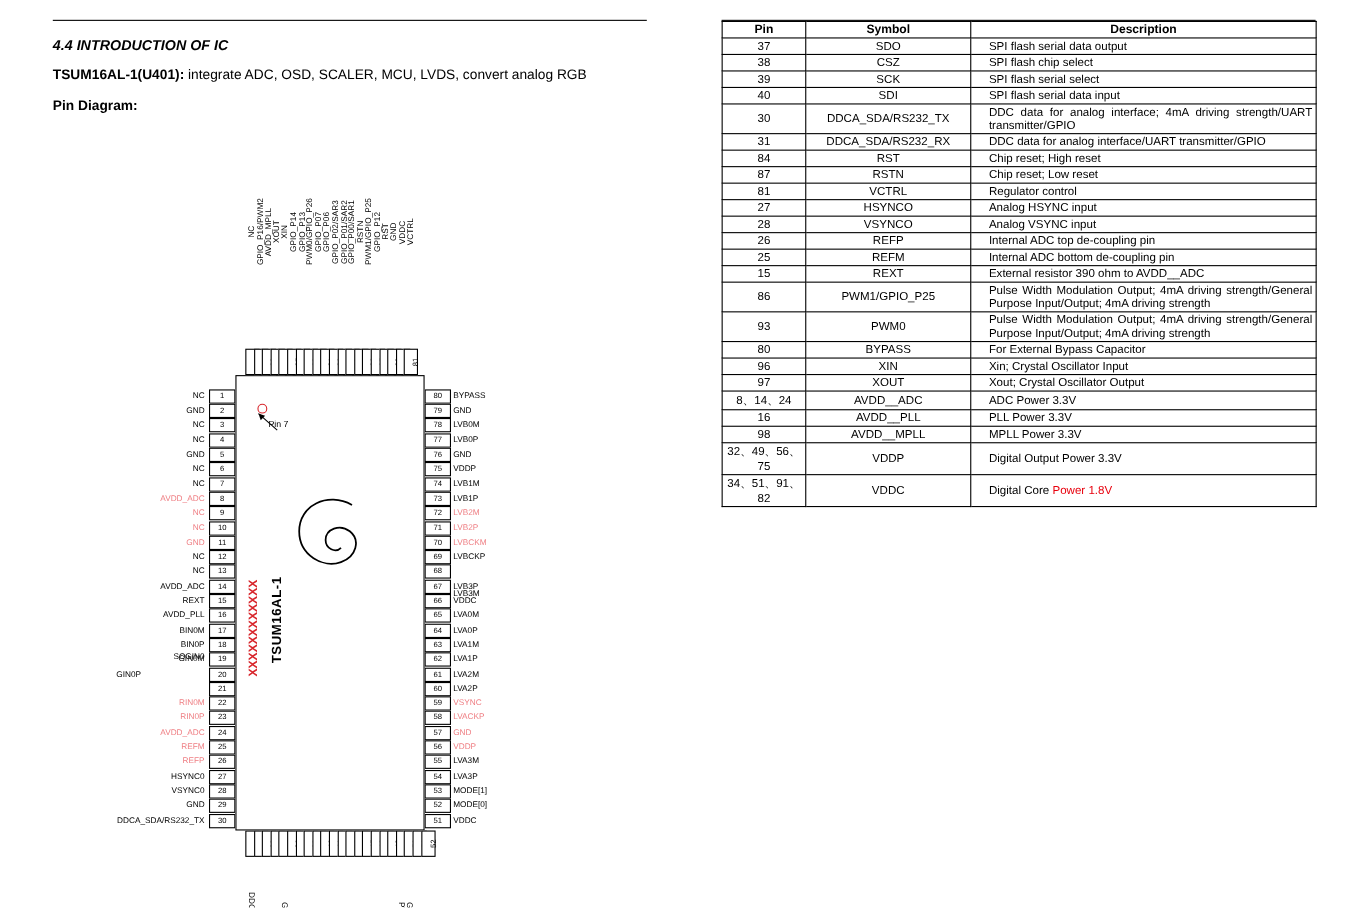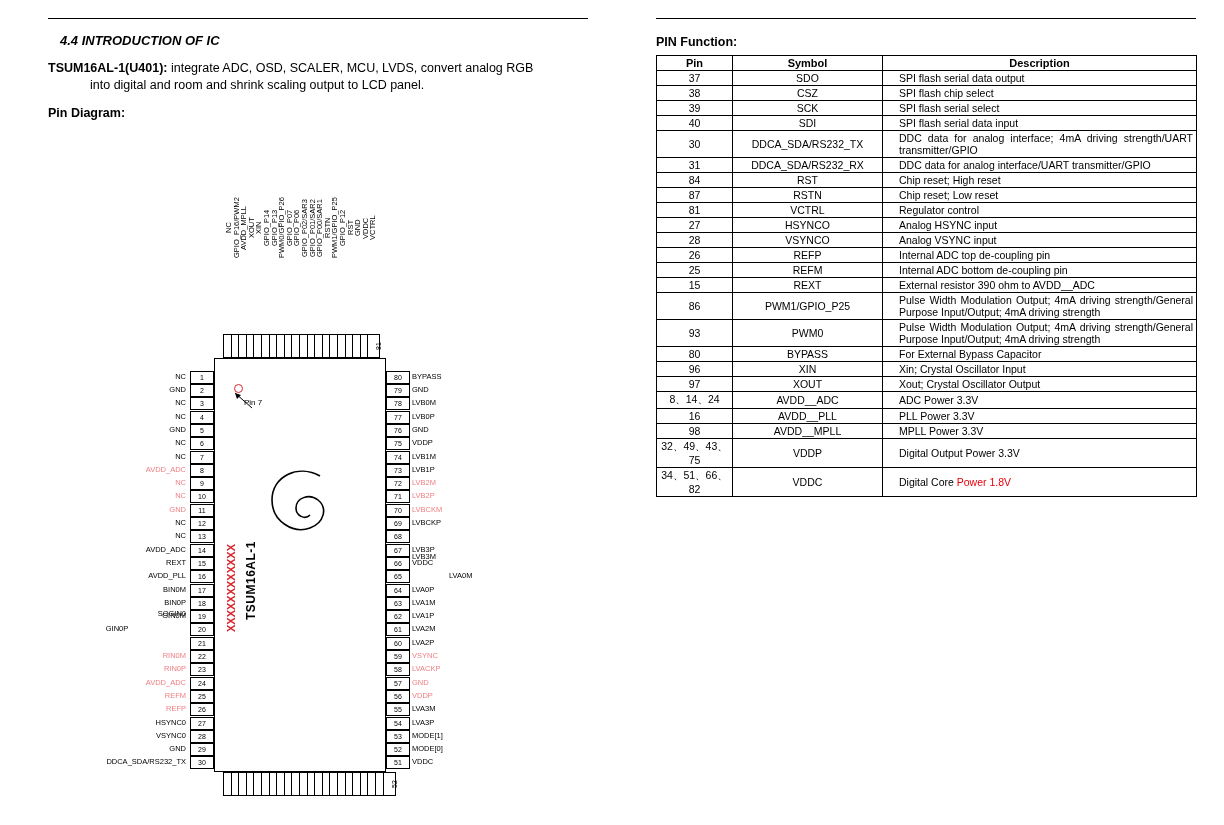--- a/index.html
+++ b/index.html
@@ -6,21 +6,21 @@
   body{
     width:1224px;height:825px;background:#fff;
     font-family:"Liberation Sans", sans-serif;
     color:#000;position:relative;overflow:hidden;
   }
   .page{position:absolute;inset:0;}
   .col-left{position:absolute;left:48px;top:18px;width:540px;}
   .col-right{position:absolute;left:656px;top:18px;width:540px;}
   .rule{border-top:1px solid #000;width:540px;height:0;}
   h4.section{
-    font-size:13px;font-style:italic;font-weight:bold;margin:14px 0 12px 12px;
+    font-size:13px;font-style:italic;font-weight:bold;margin:14px 0 12px 0;
   }
   .para{font-size:12.5px;line-height:1.35;margin:0 0 12px 0;}
   .para .lead{font-weight:bold;}
   .para .indent{display:block;margin-left:42px;}
   .pindiag-label{font-size:12.5px;font-weight:bold;margin:0 0 6px 0;}
 
   
   .diagram{position:relative;width:540px;height:660px;font-size:7.5px;}
   .chip-body{
     position:absolute;left:166px;top:232px;width:170px;height:412px;
@@ -88,21 +88,20 @@
 
 <div class="page">
 
   <div class="col-left">
     <div class="rule"></div>
 
     <h4 class="section">4.4 INTRODUCTION OF IC</h4>
 
     <div class="para">
       <span class="lead">TSUM16AL-1(U401):</span><span> integrate ADC, OSD, SCALER, MCU, LVDS, convert analog RGB</span>
-      <span class="indent">into digital and room and shrink scaling output to LCD panel.</span>
     </div>
 
     <div class="pindiag-label">Pin Diagram:</div>
 
     <div class="diagram" id="diagram">
       <div class="chip-body"></div>
 
       <svg class="spiral" viewBox="0 0 90 90">
         <path d="M62 20 C 40 8, 14 20, 14 44 C 14 66, 36 78, 52 72 C 66 67, 70 52, 60 44 C 51 37, 38 42, 38 52 C 38 60, 47 64, 52 59" fill="none" stroke="#000" stroke-width="1.6"></path>
       </svg>
@@ -200,21 +199,21 @@
         <div class="ptxt red" style="left: 364px; top: 378px;">LVBCKM</div>
         <div class="pnum" style="left: 338px; top: 391.3px;">69</div>
         <div class="ptxt" style="left: 364px; top: 391.3px;">LVBCKP</div>
         <div class="pnum" style="left: 338px; top: 404.6px;">68</div>
         <div class="ptxt" style="left: 364px; top: 425px;">LVB3M</div>
         <div class="pnum" style="left: 338px; top: 417.9px;">67</div>
         <div class="ptxt" style="left: 364px; top: 417.9px;">LVB3P</div>
         <div class="pnum" style="left: 338px; top: 431.2px;">66</div>
         <div class="ptxt" style="left: 364px; top: 431.2px;">VDDC</div>
         <div class="pnum" style="left: 338px; top: 444.5px;">65</div>
-        <div class="ptxt" style="left: 364px; top: 444.5px; margin-left: 37px;">LVA0M</div>
+        <div class="ptxt" style="left: 364px; top: 444.5px;">LVA0M</div>
         <div class="pnum" style="left: 338px; top: 457.8px;">64</div>
         <div class="ptxt" style="left: 364px; top: 457.8px;">LVA0P</div>
         <div class="pnum" style="left: 338px; top: 471.1px;">63</div>
         <div class="ptxt" style="left: 364px; top: 471.1px;">LVA1M</div>
         <div class="pnum" style="left: 338px; top: 484.4px;">62</div>
         <div class="ptxt" style="left: 364px; top: 484.4px;">LVA1P</div>
         <div class="pnum" style="left: 338px; top: 497.7px;">61</div>
         <div class="ptxt" style="left: 364px; top: 497.7px;">LVA2M</div>
         <div class="pnum" style="left: 338px; top: 511px;">60</div>
         <div class="ptxt" style="left: 364px; top: 511px;">LVA2P</div>
@@ -318,21 +317,20 @@
         <div class="ptxt vert down" style="left: 319.4px; top: 672px; height: 140px; width: 11px; display: flex; align-items: flex-start; justify-content: center;">GPIO_P27/PWM1</div>
         <div class="pnum vert" style="left: 327px; top: 646px;">51</div>
         <div class="ptxt vert down" style="left: 327px; top: 672px; height: 140px; width: 11px; display: flex; align-items: flex-start; justify-content: center;">VDDP</div>
         <div class="pnum vert" style="left: 334.6px; top: 646px;">52</div>
         <div class="ptxt vert down" style="left: 334.6px; top: 672px; height: 140px; width: 11px; display: flex; align-items: flex-start; justify-content: center;">GND</div>
       </div>
   </div>
 
   <div class="col-right">
     <div class="rule"></div>
-    <div class="pinfn-title">PIN Function:</div>
 
     <table class="pins">
       <colgroup>
           <col class="c1">
           <col class="c2">
           <col class="c3">
         </colgroup>
       <thead>
         <tr>
           <th>Pin</th>
@@ -445,26 +443,26 @@
             <td class="c">16</td>
             <td class="c">AVDD__PLL</td>
             <td class="d">PLL Power 3.3V</td>
           </tr>
           <tr>
             <td class="c">98</td>
             <td class="c">AVDD__MPLL</td>
             <td class="d">MPLL Power 3.3V</td>
           </tr>
           <tr>
-            <td class="c">32、49、43、75</td>
+            <td class="c">32、49、56、75</td>
             <td class="c">VDDP</td>
             <td class="d">Digital Output Power 3.3V</td>
           </tr>
           <tr>
-            <td class="c">34、51、66、82</td>
+            <td class="c">34、51、91、82</td>
             <td class="c">VDDC</td>
             <td class="d">Digital Core <span class="redtext">Power 1.8V</span></td>
           </tr>
         </tbody>
     </table>
   </div>
 
 </div>
 
 </body></html>

